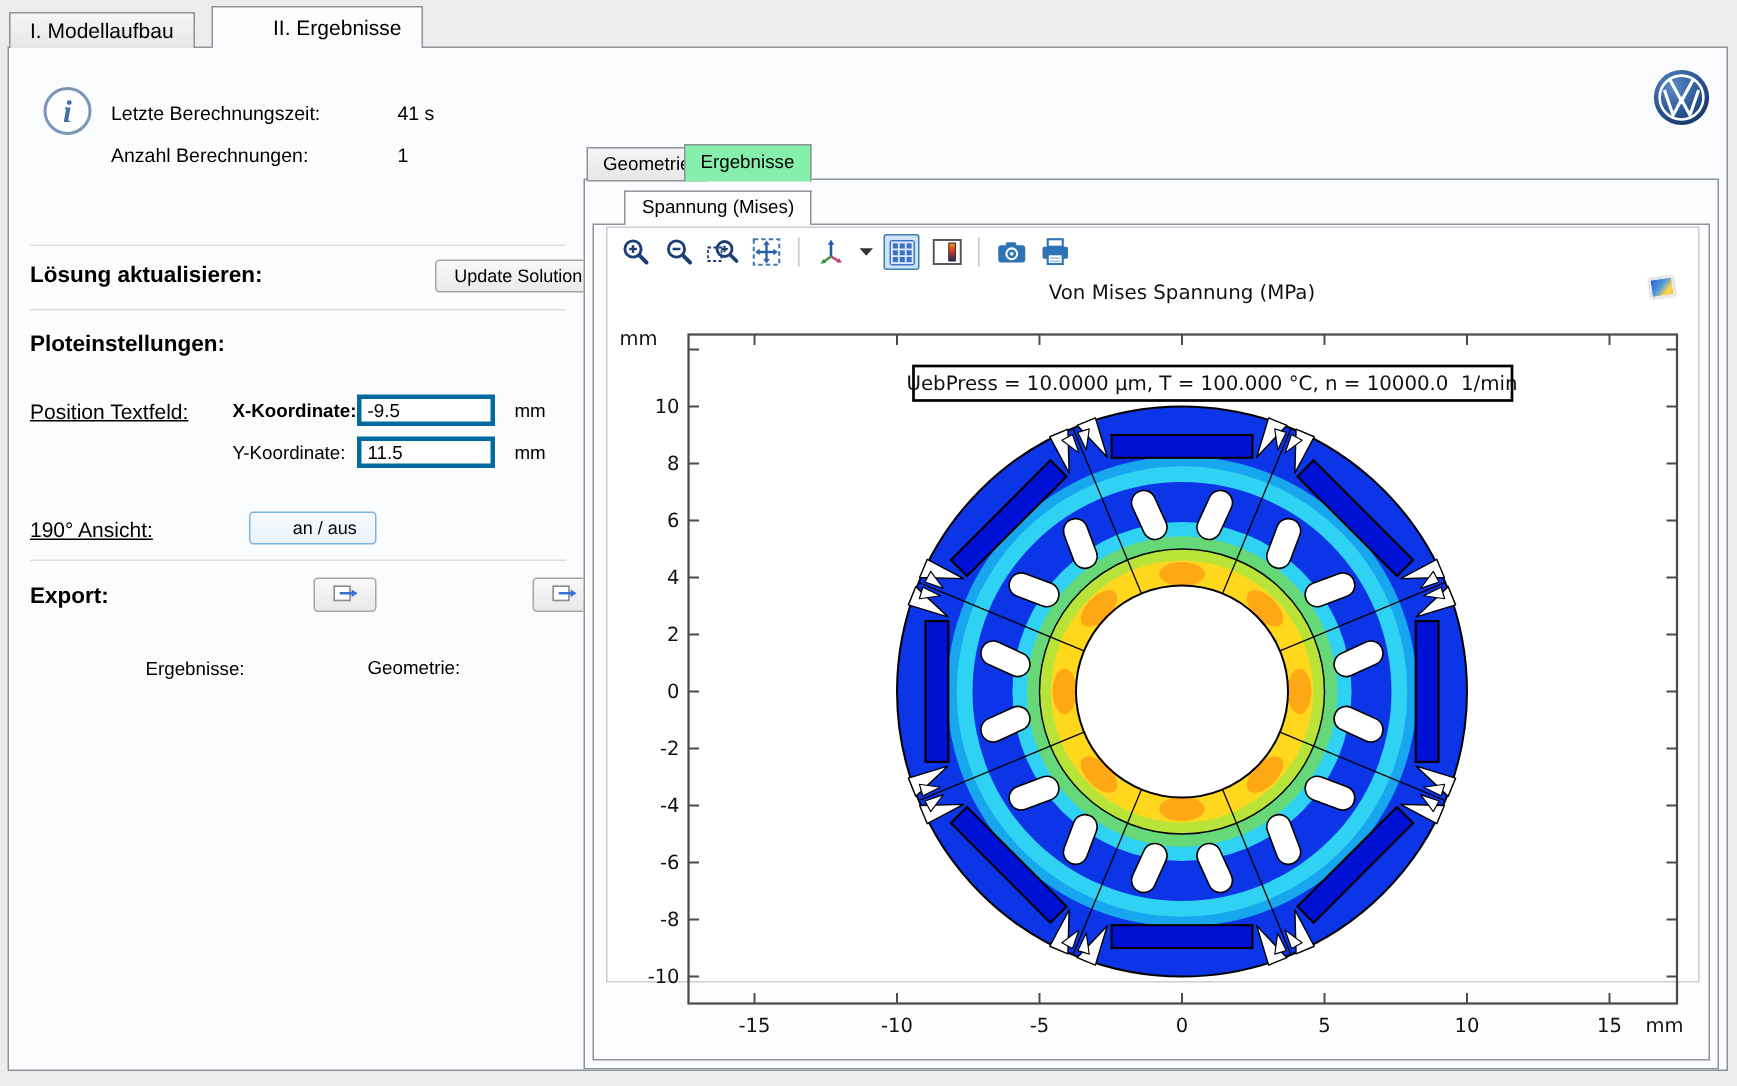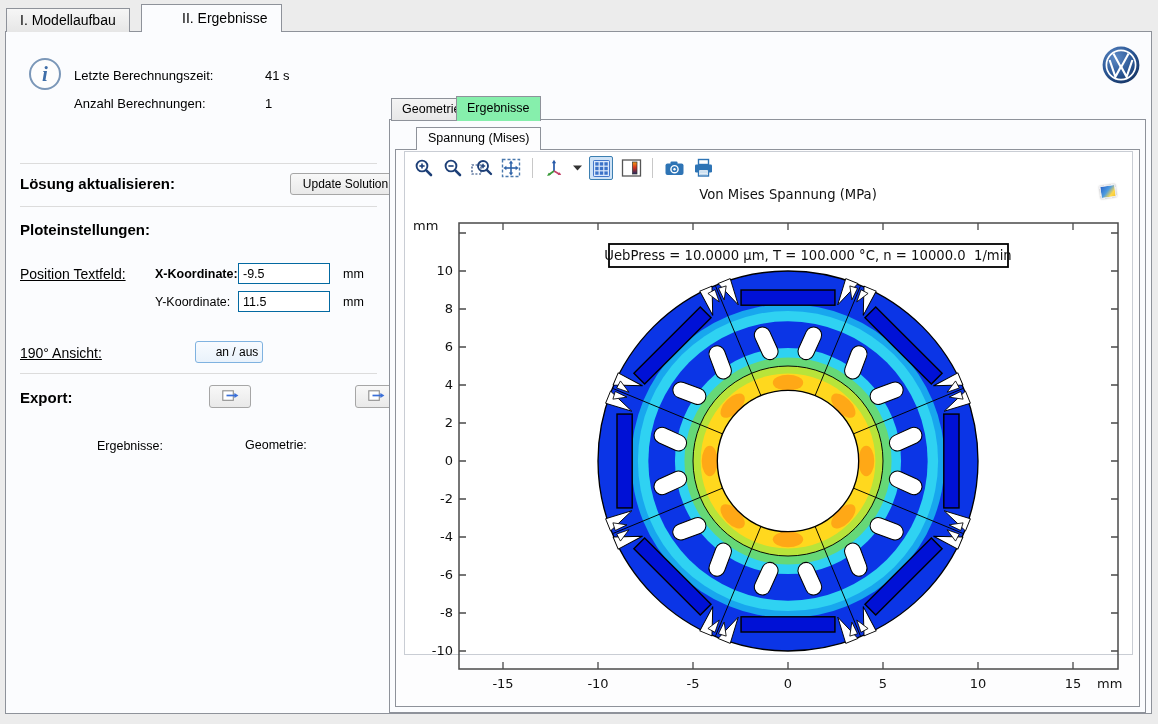--- a/index.html
+++ b/index.html
@@ -47,21 +47,21 @@
   .btn {
     border:1px solid #a6a6a6; border-radius:3px;
     background:linear-gradient(#f8f8f8,#e9e9e9);
     font-size:12px; font-family:"Liberation Sans",sans-serif;
     text-align:center; cursor:pointer; display:flex;
     align-items:center; justify-content:center;margin-left:24px;
   }
   .btn-blue { border:1px solid #7fb2e0; background:linear-gradient(#f8fbff,#e9f2fb); }
 
   .txt-input {
-    border:1px solid #0369a1; background:#fff; font-size:12.5px;
+    border:3px solid #0369a1; background:#fff; font-size:12.5px;
     padding:0 4px; font-family:"Liberation Sans",sans-serif;
   }
 
   
   .sub-tab {
     height:23px; line-height:21px; padding:0 10px; font-size:12.5px;
     background:linear-gradient(#f4f4f4,#e7e7e7);
     border:1px solid #8e929a; z-index:3; cursor:pointer;
   }
   .sub-tab.active { background:#86efac; height:25px; line-height:23px; border-bottom:none; z-index:5; }
@@ -120,21 +120,21 @@
 <div class="abs heading" style="left:20px; top:221px;">Ploteinstellungen:</div>
 <div class="abs underlined" style="left:20px; top:266px;">Position Textfeld:</div>
 <div class="abs lbl12" style="left:155px; top:267px;font-weight:bold;">X-Koordinate:</div>
 <input class="abs txt-input" style="left: 238px; top: 263px; width: 92px; height: 21px;" value="-9.5">
 <div class="abs lbl12" style="left:343px; top:267px;">mm</div>
 <div class="abs lbl12" style="left:155px; top:295px;">Y-Koordinate:</div>
 <input class="abs txt-input" style="left: 238px; top: 291px; width: 92px; height: 21px;" value="11.5">
 <div class="abs lbl12" style="left:343px; top:295px;">mm</div>
 
 <div class="abs underlined" style="left:20px; top:345px;">190° Ansicht:</div>
-<button class="abs btn btn-blue" style="left:171px; top:341px; width:68px; height:22px;padding-left:16px;">an / aus</button>
+<button class="abs btn btn-blue" style="left:142px; top:341px; width:85px; height:22px;padding-left:16px;">an / aus</button>
 
 <div class="abs sep" style="top:373px;"></div>
 
 <div class="abs heading" style="left:20px; top:389px;">Export:</div>
 <div class="abs lbl12" style="left:97px; top:391px;margin-top:48px;">Ergebnisse:</div>
 <button class="abs btn" style="left:185px; top:385px; width:42px; height:23px;">
   <span>
     <svg width="17" height="13" viewBox="0 0 17 13">
       <rect x="0.8" y="1.8" width="10.5" height="9.5" fill="#fff" stroke="#8d8d8d" stroke-width="1.1"></rect>
       <line x1="4.5" y1="6.5" x2="13.6" y2="6.5" stroke="#3a6fd8" stroke-width="1.7"></line>

